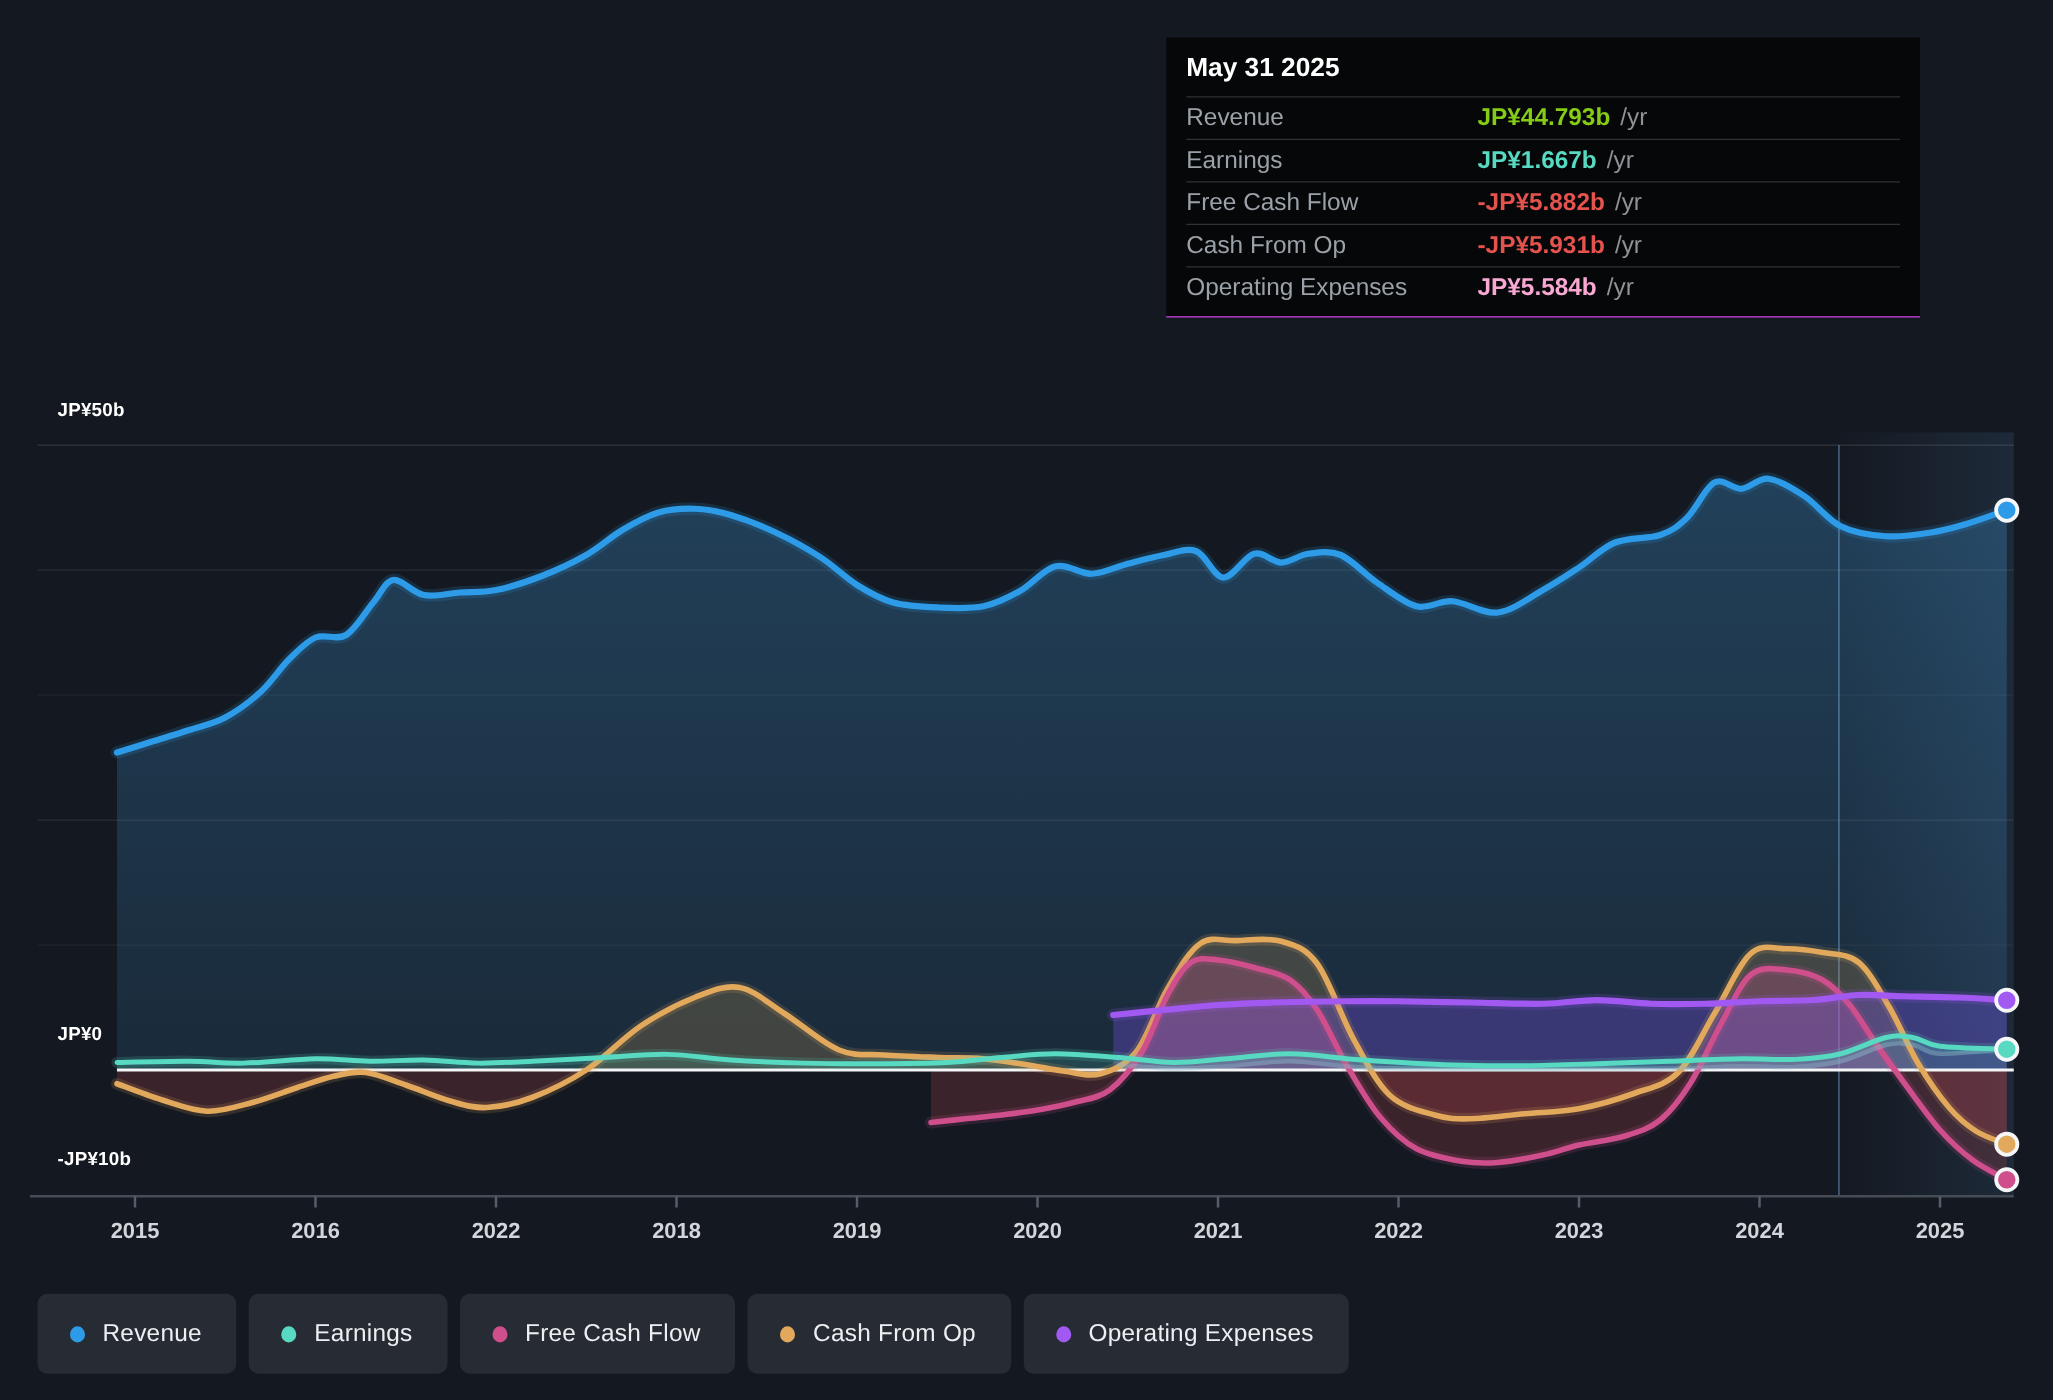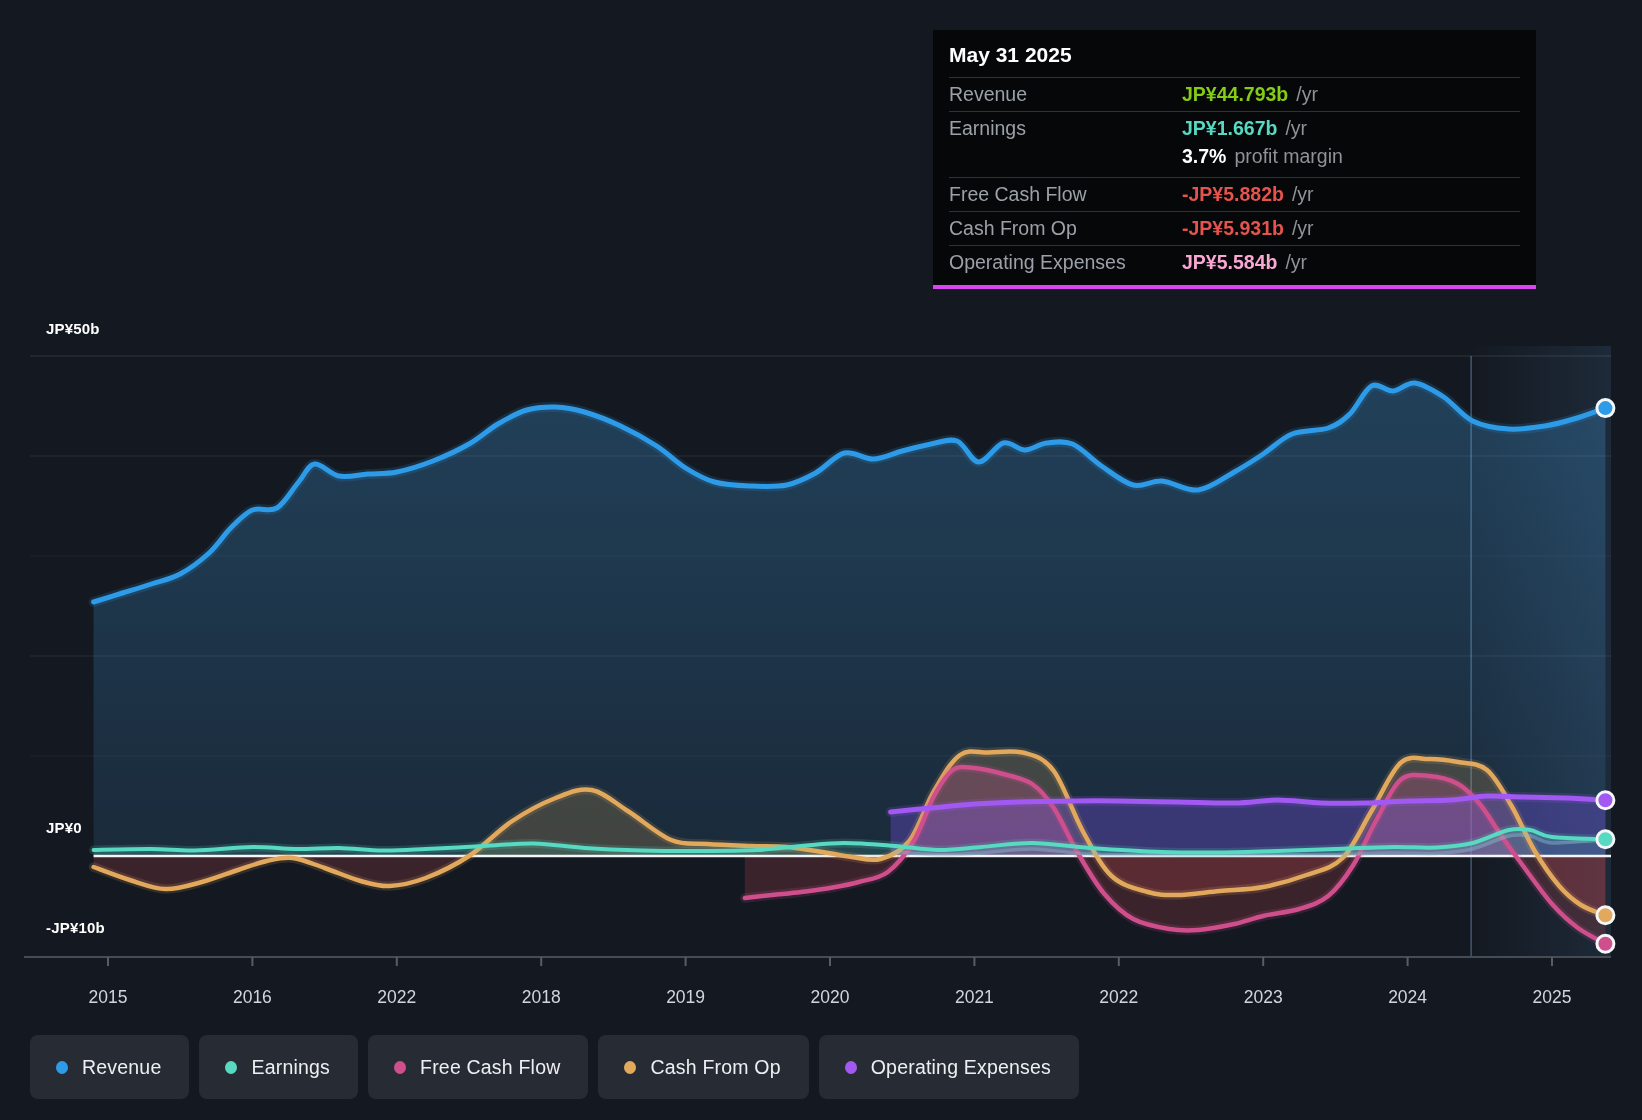--- a/index.html
+++ b/index.html
@@ -3,25 +3,25 @@
 <meta charset="utf-8">
 <style>
   html,body{margin:0;padding:0;background:#141921;width:1642px;height:1120px;overflow:hidden;
             font-family:"Liberation Sans","DejaVu Sans",sans-serif;}
   #root{position:relative;width:1642px;height:1120px;}
   #chart-svg{position:absolute;left:0;top:0;}
 
   
   .ylab{position:absolute;left:46px;color:#ffffff;font-size:15px;font-weight:700;letter-spacing:.2px;}
   .yearlabs span{position:absolute;top:974px;transform:translateX(-50%);color:#d2d6da;
-                 font-size:17.5px;font-weight:400;margin-top:13px;}
+                 font-size:17.5px;font-weight:700;}
 
   
   .tooltip{position:absolute;left:933px;top:30px;width:603px;background:#060708;
-           box-sizing:border-box;padding:0 16px 6px 16px;border-bottom:4px solid #d946ef;}
+           box-sizing:border-box;padding:0 16px 6px 16px;border-bottom:1px solid #d946ef;}
   .tt-title{color:#ffffff;font-size:21px;font-weight:700;padding:13px 0 10px 0;}
   .tt-row{display:flex;align-items:baseline;padding:5px 0;border-top:1px solid #2e3237;font-size:19.5px;}
   .tt-row.joined{border-top:none;padding-top:0;padding-bottom:9px;}
   .tt-label{flex:0 0 233px;color:#9ba1a8;}
   .tt-value{font-weight:700;}
   .tt-suffix{color:#8f9296;margin-left:8px;}
 
   
   .legend{position:absolute;left:30px;top:1035px;display:flex;gap:10px;}
   .pill{height:64px;background:#272c34;border-radius:8px;display:flex;align-items:center;
@@ -124,25 +124,20 @@
         <div class="tt-row">
           <span class="tt-label">Revenue</span>
           <span class="tt-value" style="color: #84cc16;">JP¥44.793b</span>
           <span class="tt-suffix">/yr</span>
         </div>
         <div class="tt-row">
           <span class="tt-label">Earnings</span>
           <span class="tt-value" style="color: rgb(87, 217, 194);">JP¥1.667b</span>
           <span class="tt-suffix">/yr</span>
         </div>
-        <div class="tt-row joined">
-          <span class="tt-label"></span>
-          <span class="tt-value" style="color: rgb(255, 255, 255);">3.7%</span>
-          <span class="tt-suffix">profit margin</span>
-        </div>
         <div class="tt-row">
           <span class="tt-label">Free Cash Flow</span>
           <span class="tt-value" style="color: rgb(228, 83, 77);">-JP¥5.882b</span>
           <span class="tt-suffix">/yr</span>
         </div>
         <div class="tt-row">
           <span class="tt-label">Cash From Op</span>
           <span class="tt-value" style="color: rgb(228, 83, 77);">-JP¥5.931b</span>
           <span class="tt-suffix">/yr</span>
         </div>

